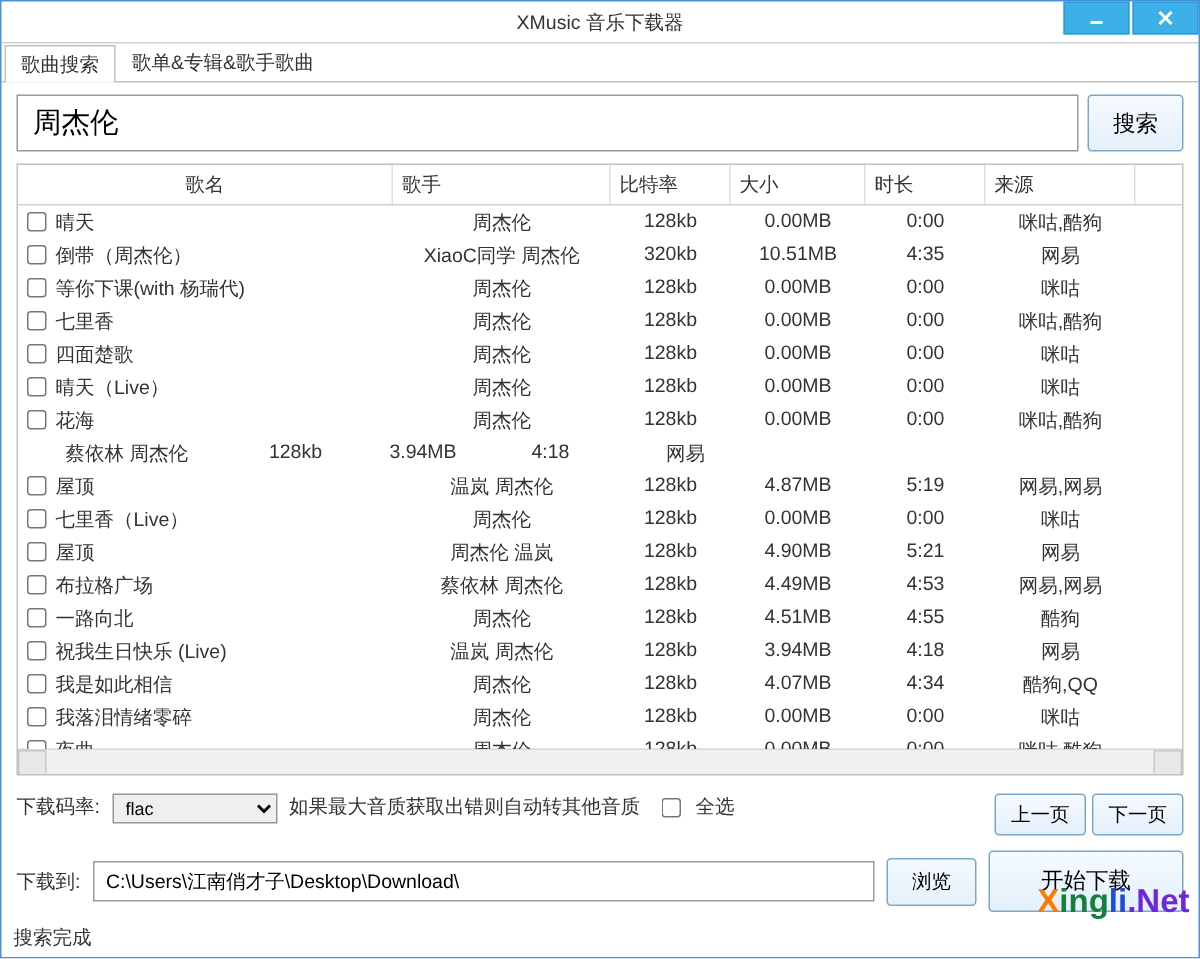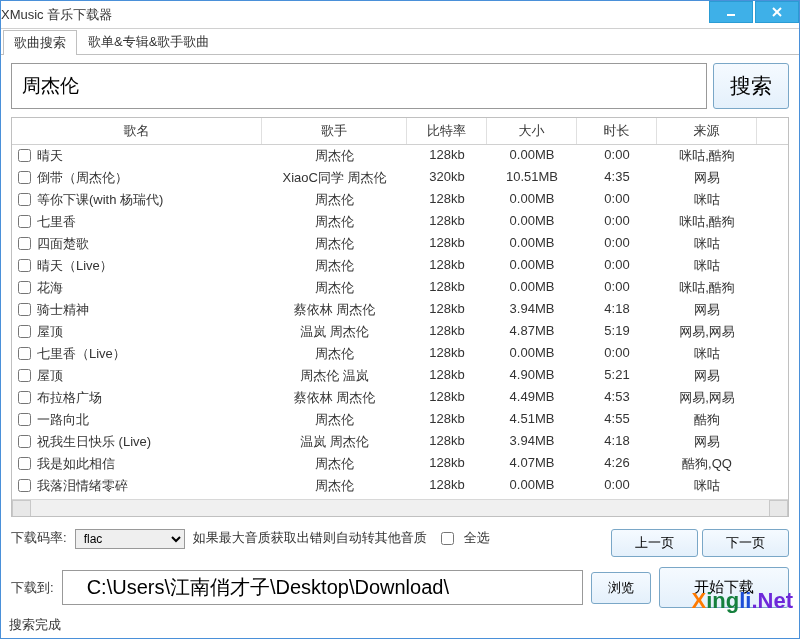--- a/index.html
+++ b/index.html
@@ -1,53 +1,53 @@
 <!DOCTYPE html>
 <html><head>
 <meta charset="utf-8">
 <style>
 * { box-sizing: border-box; margin: 0; padding: 0; }
 body { font-family: "Microsoft YaHei", Arial, sans-serif; font-size: 13px; background: #fff; color: #333; }
 .window { width: 800px; height: 639px; border: 1px solid #4a90d9; position: relative; display: flex; flex-direction: column; }
-.titlebar { height: 28px; display: flex; align-items: center; justify-content: flex-start; position: relative; border-bottom: 1px solid #d0d0d0; }
+.titlebar { height: 28px; display: flex; align-items: center; justify-content: center; position: relative; border-bottom: 1px solid #d0d0d0; }
 .titlebar-title { font-size: 13px; }
 .titlebar-buttons { position: absolute; right: 0; top: 0; display: flex; }
 .titlebar-btn { width: 44px; height: 22px; background: #3eb0e8; color: #fff; display: flex; align-items: center; justify-content: center; border: 1px solid #2a9cd4; margin-left: 2px; cursor: pointer; }
 .titlebar-btn svg { width: 12px; height: 12px; }
 .tabs { display: flex; border-bottom: 1px solid #c0c0c0; padding-left: 2px; }
 .tab { padding: 3px 10px; border: 1px solid transparent; border-bottom: none; cursor: pointer; font-size: 13px; }
 .tab.active { border-color: #c0c0c0; background: #fff; position: relative; top: 1px; }
 .content { padding: 8px 10px 6px 10px; flex: 1; display: flex; flex-direction: column; overflow: hidden; }
 .search-row { display: flex; gap: 6px; margin-bottom: 8px; }
 .search-input { flex: 1; padding: 7px 10px; font-size: 19px; border: 1px solid #999; font-family: inherit; }
-.btn { border: 1px solid #7aa7c7; background: linear-gradient(#f5faff,#e4f0fb); padding: 4px 23px; font-size: 13px; cursor: pointer; border-radius: 3px; font-family: inherit; }
-.btn.big { padding: 8px 16px; font-size: 21px; }
+.btn { border: 1px solid #7aa7c7; background: linear-gradient(#f5faff,#e4f0fb); padding: 4px 10px; font-size: 13px; cursor: pointer; border-radius: 3px; font-family: inherit; }
+.btn.big { padding: 8px 16px; font-size: 15px; }
 .table-wrap { flex: 1; border: 1px solid #c0c0c0; overflow: hidden; display: flex; flex-direction: column; }
 .table-head { display: flex; border-bottom: 1px solid #d0d0d0; background: #fff; }
-.th { padding: 4px 6px; border-right: 1px solid #e0e0e0; font-size: 13px; text-align: center; }
+.th { padding: 4px 6px; border-right: 1px solid #e0e0e0; font-size: 13px; text-align: left; }
 .table-body { flex: 1; overflow-y: auto; overflow-x: hidden; }
 .tr { display: flex; padding: 1px 0; }
 .td { padding: 1px 6px; font-size: 13px; text-align: center; white-space: nowrap; overflow: hidden; }
 .col-name { width: 250px; text-align: left; }
 .col-artist { width: 145px; }
 .col-bitrate { width: 80px; }
 .col-size { width: 90px; }
 .col-dur { width: 80px; }
 .col-src { width: 100px; }
 .th.col-name { text-align: center; }
 .cb { width: 13px; height: 13px; margin-right: 6px; vertical-align: -2px; }
 .hscroll { height: 17px; background: #f0f0f0; border-top: 1px solid #d8d8d8; position: relative; }
 .hscroll::before, .hscroll::after { content:""; position:absolute; top:0; width:17px; height:17px; background:#e8e8e8; border:1px solid #c8c8c8; }
 .hscroll::before{left:0}.hscroll::after{right:0}
 .foot1 { display: flex; align-items: flex-start; padding: 6px 10px; gap: 8px; }
 .select { border: 1px solid #999; padding: 1px 4px; font-size: 12px; width: 110px; font-family: inherit; }
 .hint { font-size: 13px; }
 .spacer { flex: 1; }
 .foot2 { display: flex; align-items: center; padding: 4px 10px 6px 10px; gap: 8px; position: relative; }
-.path-input { flex: 1; border: 1px solid #999; padding: 5px 24px; font-size: 20px; font-family: inherit; }
+.path-input { flex: 1; border: 1px solid #999; padding: 5px 8px; font-size: 13px; font-family: inherit; }
 .start-btn { border: 1px solid #7aa7c7; background: linear-gradient(#f5faff,#e4f0fb); padding: 10px 34px; font-size: 15px; border-radius: 3px; cursor: pointer; font-family: inherit; }
 .status { padding: 2px 8px 4px 8px; font-size: 13px; }
 .watermark { position: absolute; right: 6px; bottom: 24px; font-size: 22px; font-weight: bold; pointer-events: none; }
 .watermark .w1{color:#ff7a00}.watermark .w2{color:#15803d}.watermark .w3{color:#1d4ed8}.watermark .w4{color:#6d28d9}
 .chk-all { display: flex; align-items: center; gap: 4px; margin-left: 6px; }
 .pagebtns{display:flex;gap:4px}
 </style>
 </head>
 <body>
 
@@ -140,21 +140,20 @@
           </div>
           <div class="tr">
             <div class="td col-name"><input type="checkbox" class="cb" style="">花海</div>
             <div class="td col-artist">周杰伦</div>
             <div class="td col-bitrate">128kb</div>
             <div class="td col-size">0.00MB</div>
             <div class="td col-dur">0:00</div>
             <div class="td col-src">咪咕,酷狗</div>
           </div>
           <div class="tr">
-            <div class="td col-name"><input type="checkbox" class="cb" style="">骑士精神</div>
             <div class="td col-artist">蔡依林 周杰伦</div>
             <div class="td col-bitrate">128kb</div>
             <div class="td col-size">3.94MB</div>
             <div class="td col-dur">4:18</div>
             <div class="td col-src">网易</div>
           </div>
           <div class="tr">
             <div class="td col-name"><input type="checkbox" class="cb" style="">屋顶</div>
             <div class="td col-artist">温岚 周杰伦</div>
             <div class="td col-bitrate">128kb</div>
@@ -200,21 +199,21 @@
             <div class="td col-bitrate">128kb</div>
             <div class="td col-size">3.94MB</div>
             <div class="td col-dur">4:18</div>
             <div class="td col-src">网易</div>
           </div>
           <div class="tr">
             <div class="td col-name"><input type="checkbox" class="cb" style="">我是如此相信</div>
             <div class="td col-artist">周杰伦</div>
             <div class="td col-bitrate">128kb</div>
             <div class="td col-size">4.07MB</div>
-            <div class="td col-dur">4:26</div>
+            <div class="td col-dur">4:34</div>
             <div class="td col-src">酷狗,QQ</div>
           </div>
           <div class="tr">
             <div class="td col-name"><input type="checkbox" class="cb" style="">我落泪情绪零碎</div>
             <div class="td col-artist">周杰伦</div>
             <div class="td col-bitrate">128kb</div>
             <div class="td col-size">0.00MB</div>
             <div class="td col-dur">0:00</div>
             <div class="td col-src">咪咕</div>
           </div>

